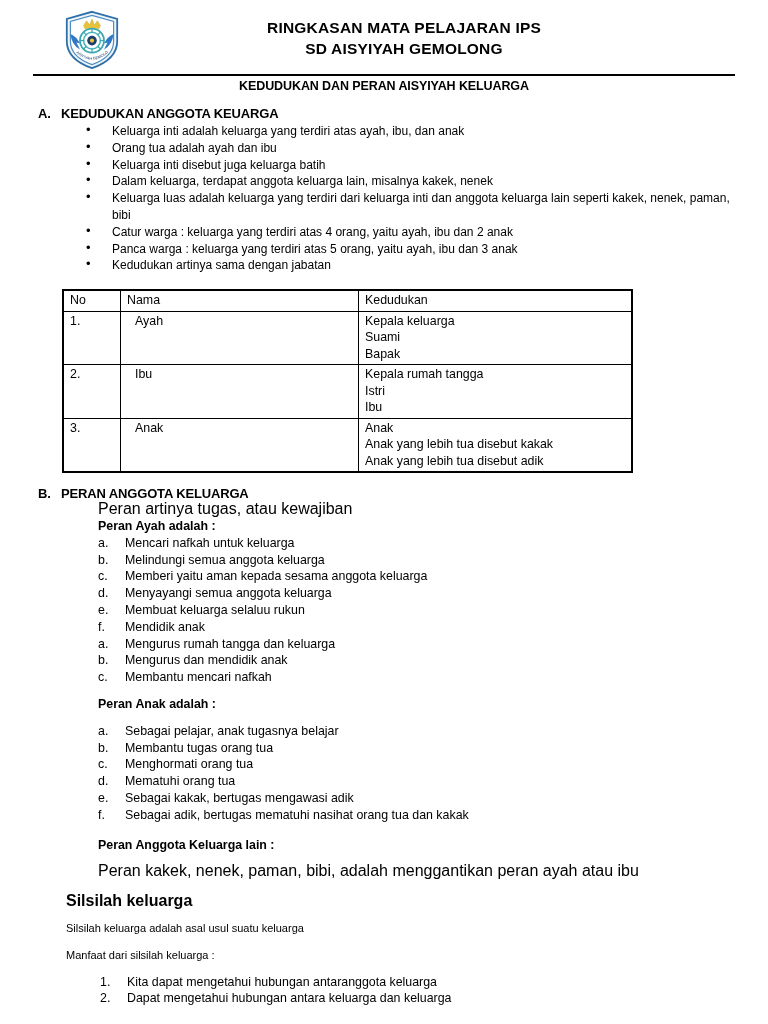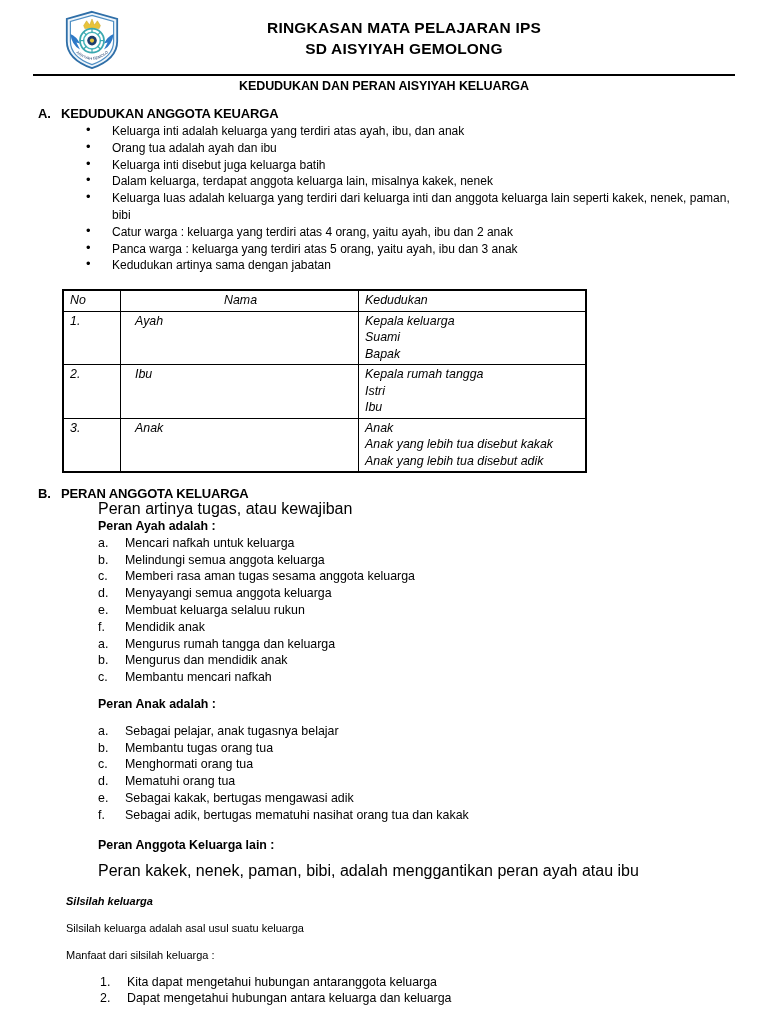--- a/index.html
+++ b/index.html
@@ -111,37 +111,36 @@
     font-size: 13px;
   }
 
   
   .tbl-wrap {
     margin-top: 15px;
     padding-left: 29px;
   }
   table.data {
     border-collapse: collapse;
-    width: 525px;
+    width: 571px;
     table-layout: fixed;
     border: 2px solid #000;
-    font-style: italic;
   }
   table.data th, table.data td {
     border: 1px solid #000;
     font-size: 12.4px;
     line-height: 16.5px;
     font-weight: normal;
     vertical-align: top;
     padding: 1px 4px 2px 6px;
   }
   table.data .c-no   { width: 46px; }
   table.data .c-nama { width: 227px; }
   table.data th.c-no   { text-align: left; }
-  table.data th.c-nama { text-align: center; }
+  table.data th.c-nama { text-align: left; }
   table.data th.c-ked  { text-align: left; }
   table.data td.c-nama { padding-left: 14px; }
   table.data td .ln { display: block; }
 
   
   .sub {
     padding-left: 65px;
   }
   .sub .plain {
     font-size: 16px;
@@ -169,24 +168,23 @@
     top: 0;
   }
   .gap-s { height: 10px; }
   .gap-m { height: 13px; }
 
   
   .tail {
     padding-left: 33px;
   }
   .tail .bold {
-    font-size: 11px;
-    font-weight: bold;
-    line-height: 16.8px;
-    font-style: italic;
+    font-size: 16px;
+    font-weight: bold;
+    line-height: 16.8px;
   }
   .tail .plain {
     font-size: 11px;
     line-height: 16.8px;
   }
   ol.num {
     list-style: none;
     margin: 0;
     padding: 0 0 0 34px;
   }
@@ -313,21 +311,21 @@
       <span class="sec-title">PERAN ANGGOTA KELUARGA</span>
     </div>
 
     <div class="sub">
       <div class="plain">Peran artinya tugas, atau kewajiban</div>
 
       <div class="bold">Peran Ayah adalah :</div>
       <ol class="alpha">
         <li><span class="mk">a.</span><span>Mencari nafkah untuk keluarga</span></li>
         <li><span class="mk">b.</span><span>Melindungi semua anggota keluarga</span></li>
-        <li><span class="mk">c.</span><span>Memberi rasa  aman tugas sesama anggota keluarga</span></li>
+        <li><span class="mk">c.</span><span>Memberi yaitu  aman kepada sesama anggota keluarga</span></li>
         <li><span class="mk">d.</span><span>Menyayangi semua anggota keluarga</span></li>
         <li><span class="mk">e.</span><span>Membuat keluarga selaluu rukun</span></li>
         <li><span class="mk">f.</span><span>Mendidik anak</span></li>
       </ol>
 
       <ol class="alpha">
         <li><span class="mk">a.</span><span>Mengurus rumah tangga dan keluarga</span></li>
         <li><span class="mk">b.</span><span>Mengurus dan mendidik anak</span></li>
         <li><span class="mk">c.</span><span>Membantu mencari nafkah</span></li>
       </ol>

